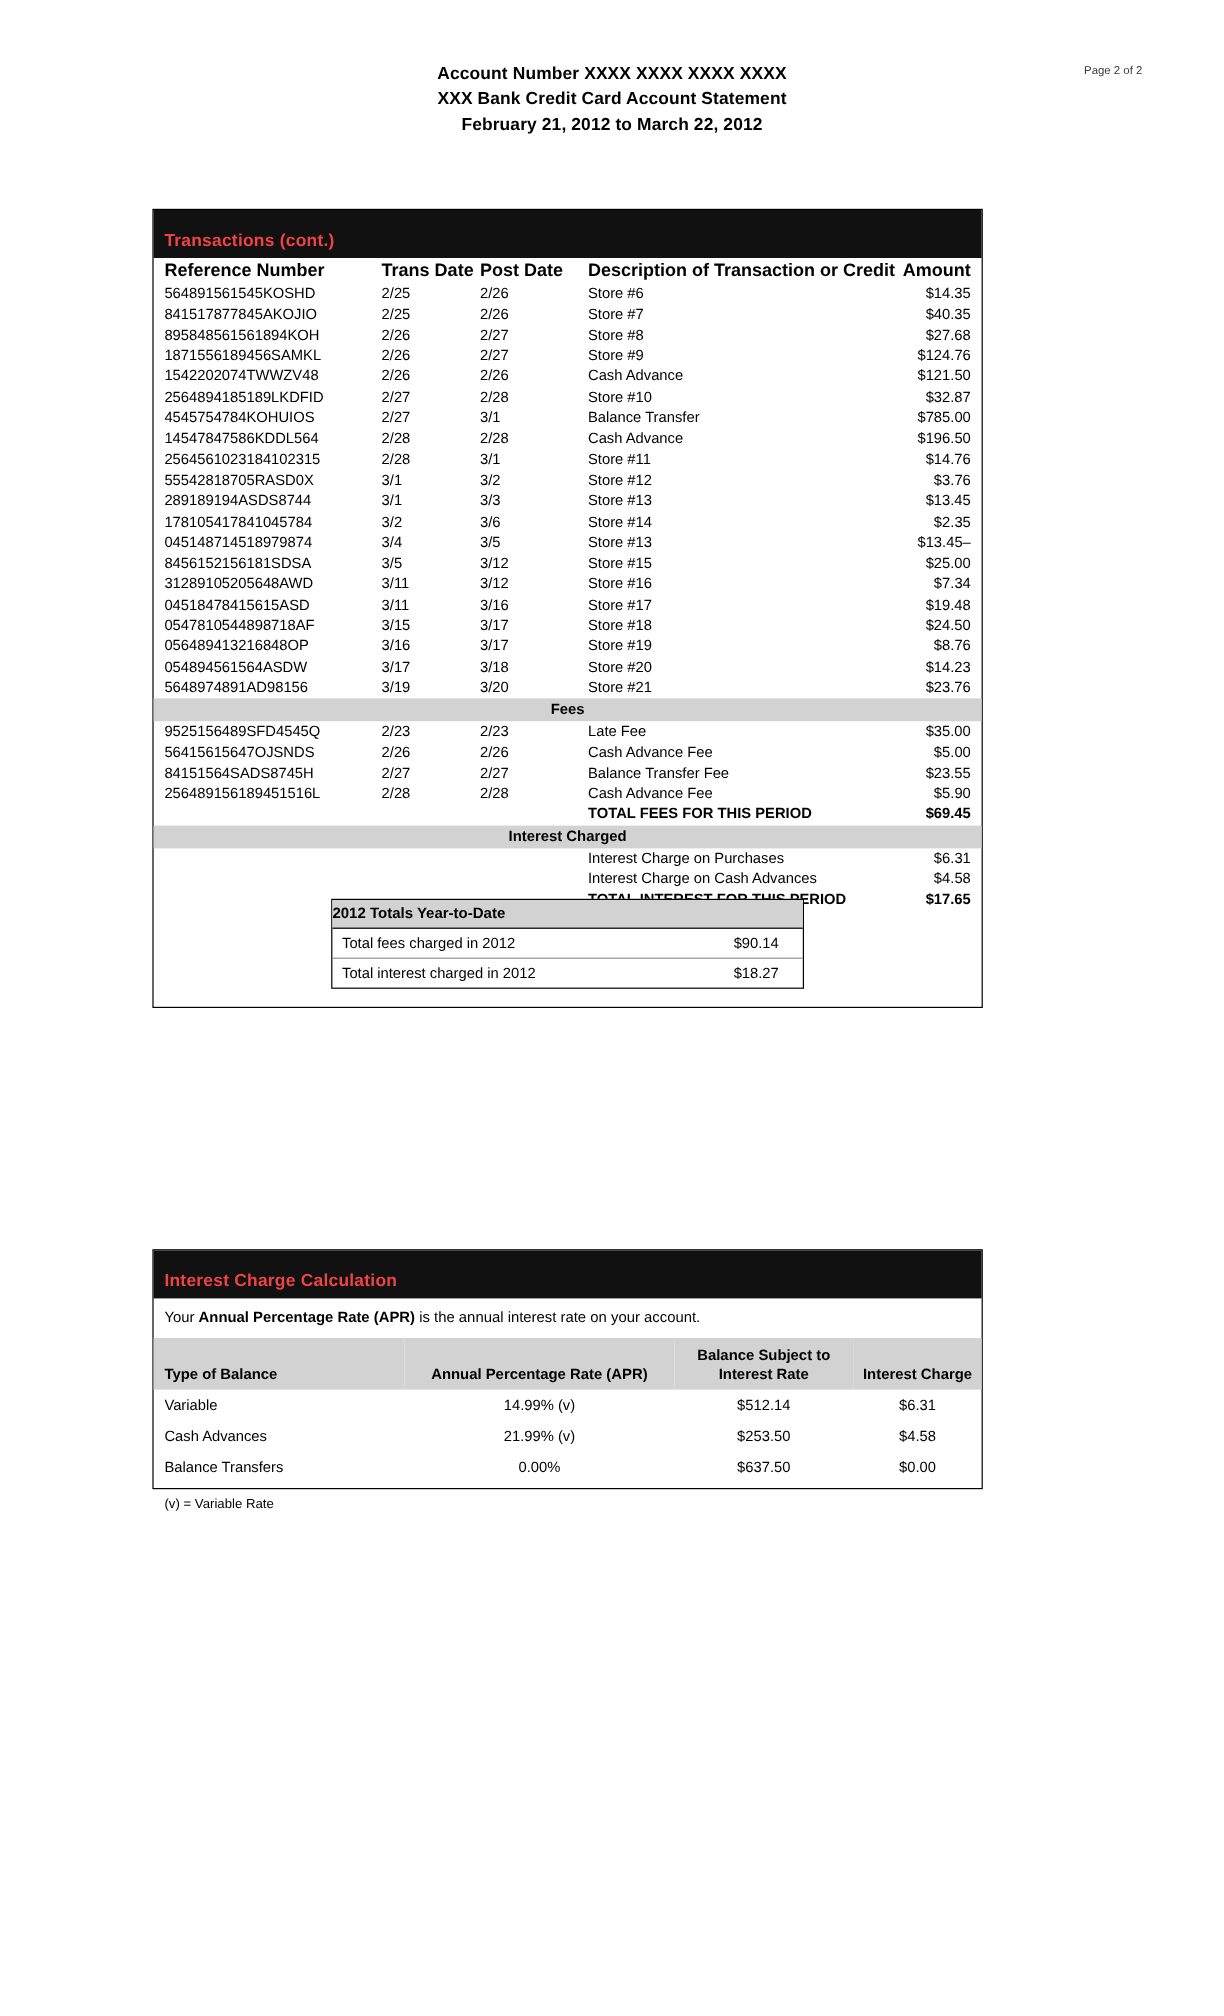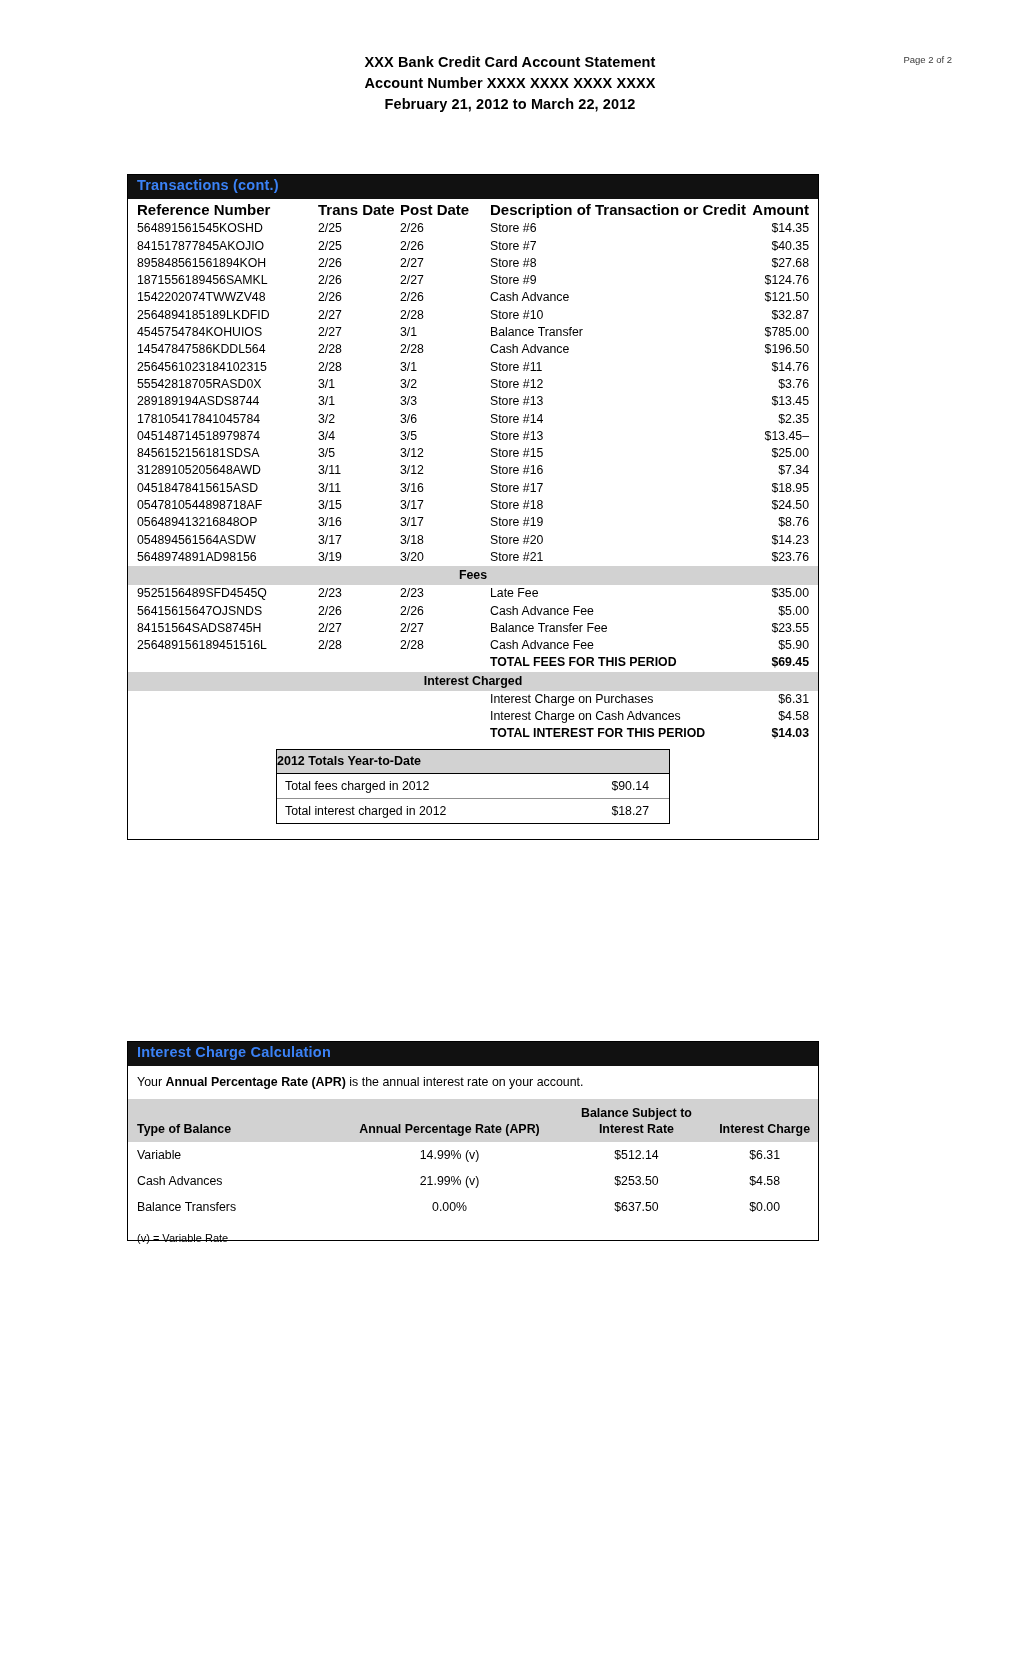--- a/index.html
+++ b/index.html
@@ -40,24 +40,24 @@
   
   .panel {
     position: absolute;
     left: 127px;
     width: 692px;
     border: 1.4px solid #000;
     background: #fff;
   }
   .panel-title {
     background: #111111;
-    color: #3b82f6;
+    color: #ef4444;
     font-size: 14.5px;
     font-weight: bold;
-    padding: 2px 9px 6px 9px;
+    padding: 18px 9px 6px 9px;
     letter-spacing: 0.2px;
   }
 
   
   #transactions-panel { top: 174px; height: 666px; }
 
   table.txn {
     width: 100%;
     border-collapse: collapse;
     font-size: 12.3px;
@@ -155,22 +155,22 @@
   .icc-foot {
     font-size: 11px;
     padding: 12px 9px 9px 9px;
   }
 </style>
 </head>
 <body>
 
 <div class="page-header">
   <div class="doc-title">
+    <div>Account Number XXXX XXXX XXXX XXXX</div>
     <div>XXX Bank Credit Card Account Statement</div>
-    <div>Account Number XXXX XXXX XXXX XXXX</div>
     <div>February 21, 2012 to March 22, 2012</div>
   </div>
   <div class="page-num">Page 2 of 2</div>
 </div>
 
 <div class="panel" id="transactions-panel">
   <div class="panel-title">Transactions (cont.)</div>
 
   <table class="txn">
     <thead>
@@ -286,21 +286,21 @@
           <td class="col-trans">3/11</td>
           <td class="col-post">3/12</td>
           <td class="col-desc">Store #16</td>
           <td class="col-amt">$7.34</td>
         </tr>
         <tr>
           <td class="col-ref">04518478415615ASD</td>
           <td class="col-trans">3/11</td>
           <td class="col-post">3/16</td>
           <td class="col-desc">Store #17</td>
-          <td class="col-amt">$18.95</td>
+          <td class="col-amt">$19.48</td>
         </tr>
         <tr>
           <td class="col-ref">0547810544898718AF</td>
           <td class="col-trans">3/15</td>
           <td class="col-post">3/17</td>
           <td class="col-desc">Store #18</td>
           <td class="col-amt">$24.50</td>
         </tr>
         <tr>
           <td class="col-ref">056489413216848OP</td>
@@ -376,21 +376,21 @@
           <td class="col-trans"></td>
           <td class="col-post"></td>
           <td class="col-desc">Interest Charge on Cash Advances</td>
           <td class="col-amt">$4.58</td>
         </tr>
         <tr class="total-row">
           <td class="col-ref"></td>
           <td class="col-trans"></td>
           <td class="col-post"></td>
           <td class="col-desc">TOTAL INTEREST FOR THIS PERIOD</td>
-          <td class="col-amt">$14.03</td>
+          <td class="col-amt">$17.65</td>
         </tr>
       </tbody>
   </table>
 
   <div class="ytd-box">
     <div class="ytd-head">2012 Totals Year-to-Date</div>
     <div id="ytd-rows">
         <div class="ytd-row">
           <span>Total fees charged in 2012</span>
           <span class="val">$90.14</span>

